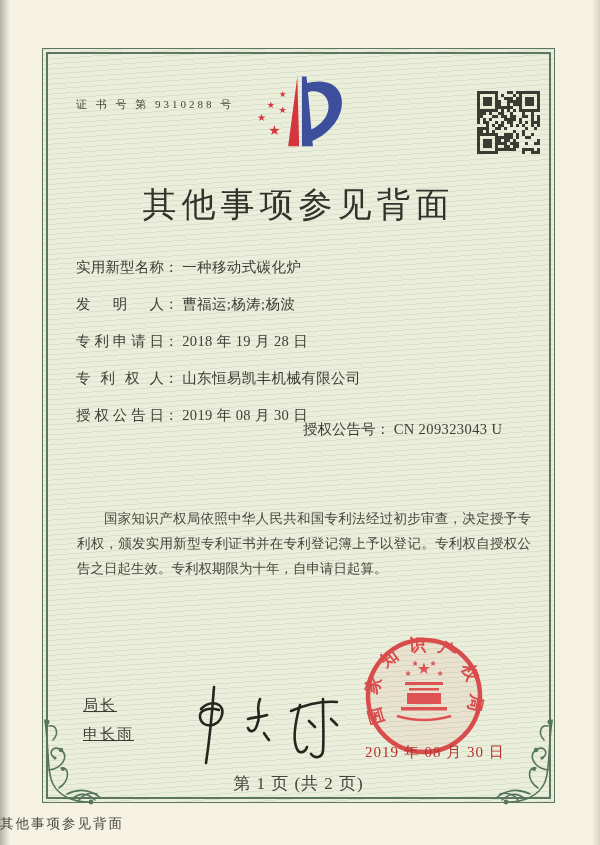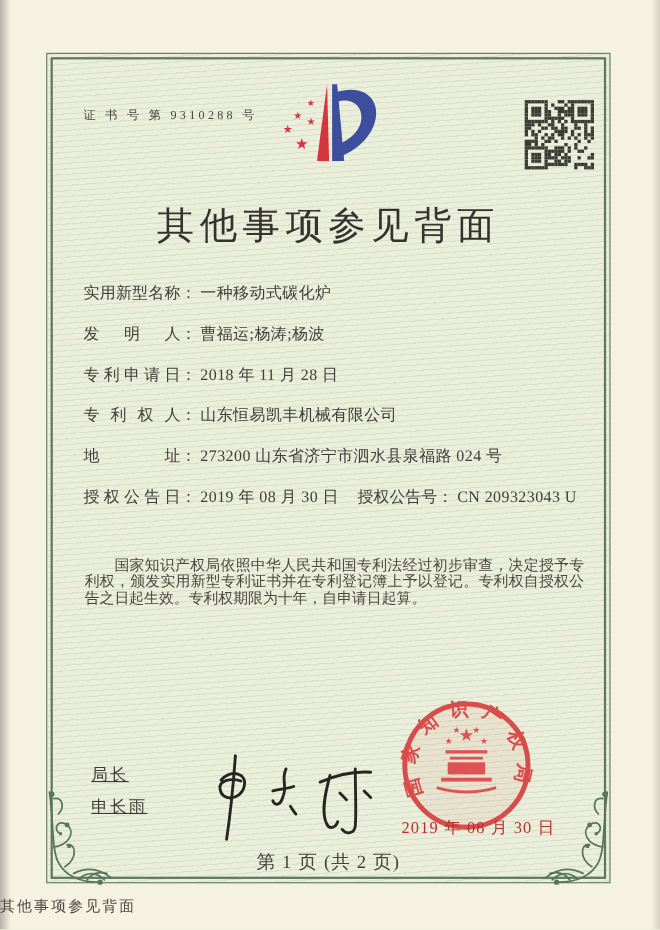--- a/index.html
+++ b/index.html
@@ -36,24 +36,24 @@
   .qr div{width:3px;height:3px;}
   .qr div.on{background:#3b3b34;}
 
   .title{position:absolute;left:0;top:133px;width:100%;text-align:center;
     font-size:34px;letter-spacing:5px;color:#34322d;font-weight:500;}
 
   .fields{position:absolute;left:33px;top:206px;right:18px;}
   .field-row{position:relative;line-height:24px;margin-bottom:13px;font-size:14.5px;white-space:nowrap;}
   .field-label{display:inline-block;width:88px;text-align:justify;text-align-last:justify;vertical-align:bottom;}
   .field-value{letter-spacing:.4px;text-align:center;}
-  .auth-right{position:absolute;left:227px;top:0;margin-left:22px;}
+  .auth-right{position:absolute;left:227px;top:14px;}
 
   .paragraphs{position:absolute;left:34px;top:457px;width:454px;
-    font-size:13.5px;line-height:15px;text-align:justify;color:#4a463d;}
+    font-size:13.5px;line-height:25px;text-align:justify;color:#4a463d;}
   .paragraphs p{margin:0;text-indent:2em;}
 
   .signer{position:absolute;left:40px;top:642px;font-size:15px;line-height:29px;
     color:#3c3a33;letter-spacing:2px;text-decoration:underline;}
 
   .signature{position:absolute;left:128px;top:628px;}
 
   .seal{position:absolute;left:296px;top:567px;}
   .seal-date{position:absolute;left:322px;top:694px;font-size:15px;color:#b5312e;
     letter-spacing:1px;white-space:nowrap;}
@@ -579,29 +579,25 @@
     <div class="field-row">
       <span class="field-label">实用新型名称</span><span>：</span>
       <span class="field-value">一种移动式碳化炉</span>
     </div>
     <div class="field-row">
       <span class="field-label">发明人</span><span>：</span>
       <span class="field-value">曹福运;杨涛;杨波</span>
     </div>
     <div class="field-row">
       <span class="field-label">专利申请日</span><span>：</span>
-      <span class="field-value">2018 年 11 月 28 日</span>
+      <span class="field-value">2018 年 19 月 28 日</span>
     </div>
     <div class="field-row">
       <span class="field-label">专利权人</span><span>：</span>
       <span class="field-value">山东恒易凯丰机械有限公司</span>
-    </div>
-    <div class="field-row">
-      <span class="field-label">地址</span><span>：</span>
-      <span class="field-value">273200 山东省济宁市泗水县泉福路 024 号</span>
     </div>
     <div class="field-row">
       <span class="field-label">授权公告日</span><span>：</span>
       <span class="field-value">2019 年 08 月 30 日</span>
       <span class="auth-right">
         <span>授权公告号</span><span>：</span>
         <span class="field-value">CN 209323043 U</span>
       </span>
     </div>
   </div>

